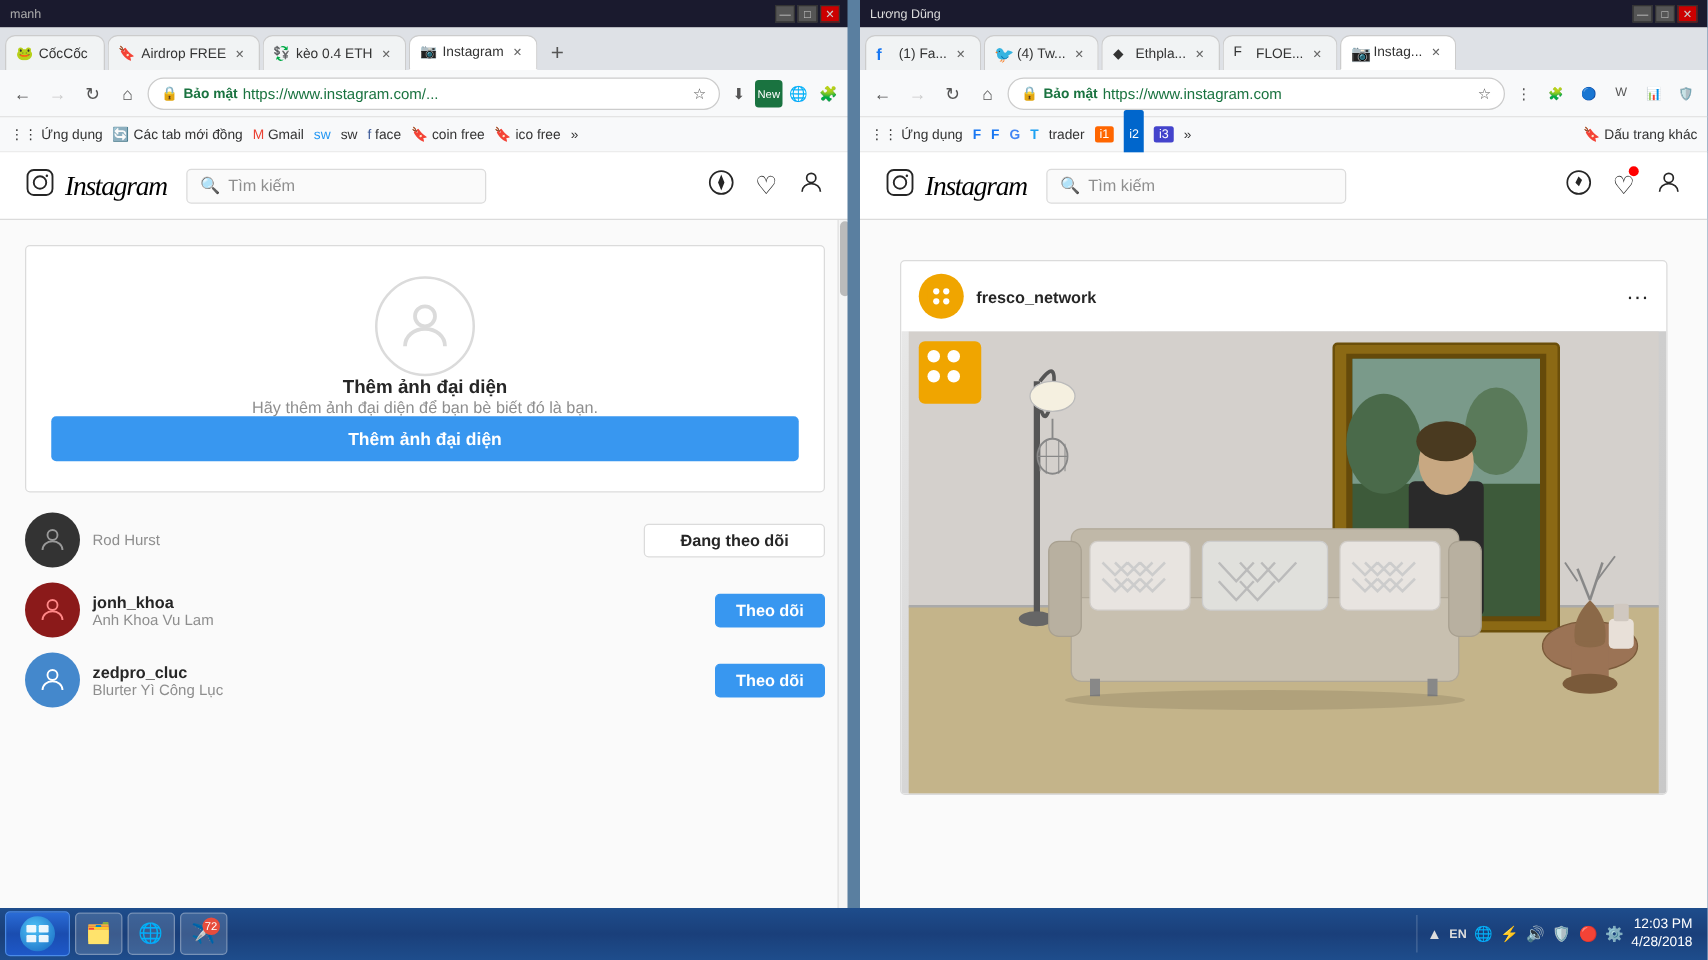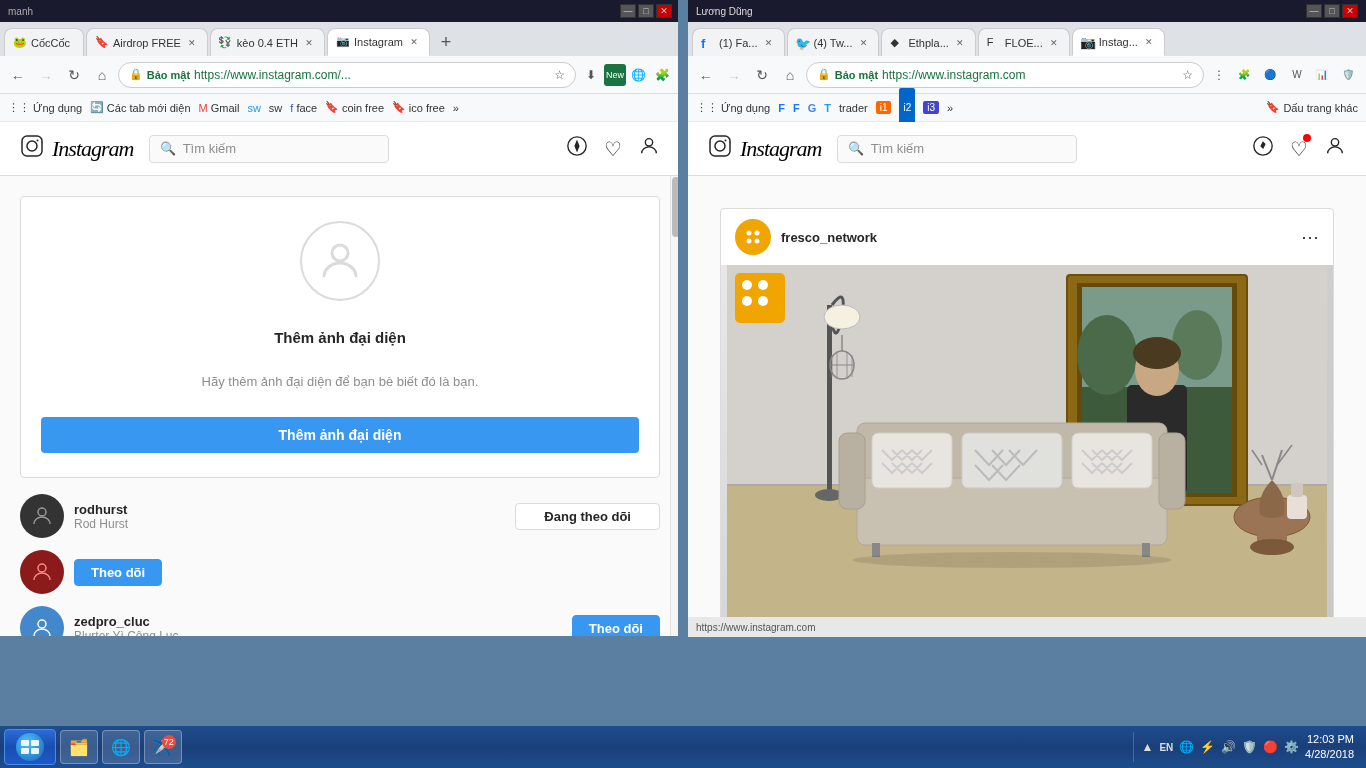--- a/index.html
+++ b/index.html
@@ -2,31 +2,31 @@
 <html><head>
   <meta charset="utf-8">
   <style>
     * { margin: 0; padding: 0; box-sizing: border-box; }
     body { width: 1366px; height: 768px; overflow: hidden; font-family: -apple-system, BlinkMacSystemFont, 'Segoe UI', Arial, sans-serif; background: #5a7fa0; position: relative; }
 
     
     .browser-left {
       position: absolute;
       left: 0; top: 0;
-      width: 680px; height: 636px;
+      width: 680px; height: 768px;
       background: #fff;
       display: flex;
       flex-direction: column;
     }
 
     
     .browser-right {
       position: absolute;
       left: 688px; top: 0;
-      width: 678px; height: 637px;
+      width: 678px; height: 768px;
       background: #fff;
       display: flex;
       flex-direction: column;
     }
 
     
     .title-bar {
       height: 22px;
       background: #1a1a2e;
       display: flex;
@@ -190,21 +190,21 @@
 
     
     .profile-photo-section {
       background: #fff;
       border: 1px solid #dbdbdb;
       border-radius: 4px;
       padding: 24px 20px;
       display: flex;
       flex-direction: column;
       align-items: center;
-      gap: 28px;
+      gap: 0;
       margin-bottom: 16px;
     }
     .avatar-placeholder {
       width: 80px; height: 80px;
       border: 2px solid #dbdbdb;
       border-radius: 50%;
       display: flex; align-items: center; justify-content: center;
       font-size: 36px; color: #dbdbdb;
     }
     .profile-title { font-size: 15px; font-weight: 600; color: #262626; }
@@ -477,21 +477,21 @@
     </div>
   </div>
 
   <div class="bookmarks-bar">
     <div class="bookmark-item">
       <span>⋮⋮</span>
       <span>Ứng dụng</span>
     </div>
     <div class="bookmark-item">
       <span>🔄</span>
-      <span>Các tab mới diện</span>
+      <span>Các tab mới đồng</span>
     </div>
     <div class="bookmark-item">
       <span style="color:#ea4335;">M</span>
       <span>Gmail</span>
     </div>
     <div class="bookmark-item">
       <span style="color:#2196F3;">sw</span>
 
     </div>
     <div class="bookmark-item">
@@ -564,32 +564,35 @@
         <div class="suggestions-section">
 
           <div class="suggestion-item">
             <div class="suggestion-avatar avatar-rodhurst">
               <svg width="24" height="24" viewBox="0 0 24 24" fill="none" stroke="#999" stroke-width="1.5">
                   <circle cx="12" cy="8" r="4"></circle>
                   <path d="M4 20c0-4 3.6-7 8-7s8 3 8 7"></path>
                 </svg>
             </div>
             <div class="suggestion-info">
-              <div class="suggestion-username">rodhurst</div>
               <div class="suggestion-name">Rod Hurst</div>
             </div>
             <button class="following-btn">Đang theo dõi</button>
           </div>
 
           <div class="suggestion-item">
             <div class="suggestion-avatar avatar-jonh" style="background:#8b1a1a;">
               <svg width="24" height="24" viewBox="0 0 24 24" fill="none" stroke="#ff8888" stroke-width="1.5">
                   <circle cx="12" cy="8" r="4"></circle>
                   <path d="M4 20c0-4 3.6-7 8-7s8 3 8 7"></path>
                 </svg>
+            </div>
+            <div class="suggestion-info">
+              <div class="suggestion-username">jonh_khoa</div>
+              <div class="suggestion-name">Anh Khoa Vu Lam</div>
             </div>
             <button class="follow-btn">Theo dõi</button>
           </div>
 
           <div class="suggestion-item">
             <div class="suggestion-avatar avatar-zed" style="background:#4488cc;">
               <svg width="24" height="24" viewBox="0 0 24 24" fill="none" stroke="#fff" stroke-width="1.5">
                   <circle cx="12" cy="8" r="4"></circle>
                   <path d="M4 20c0-4 3.6-7 8-7s8 3 8 7"></path>
                 </svg>

